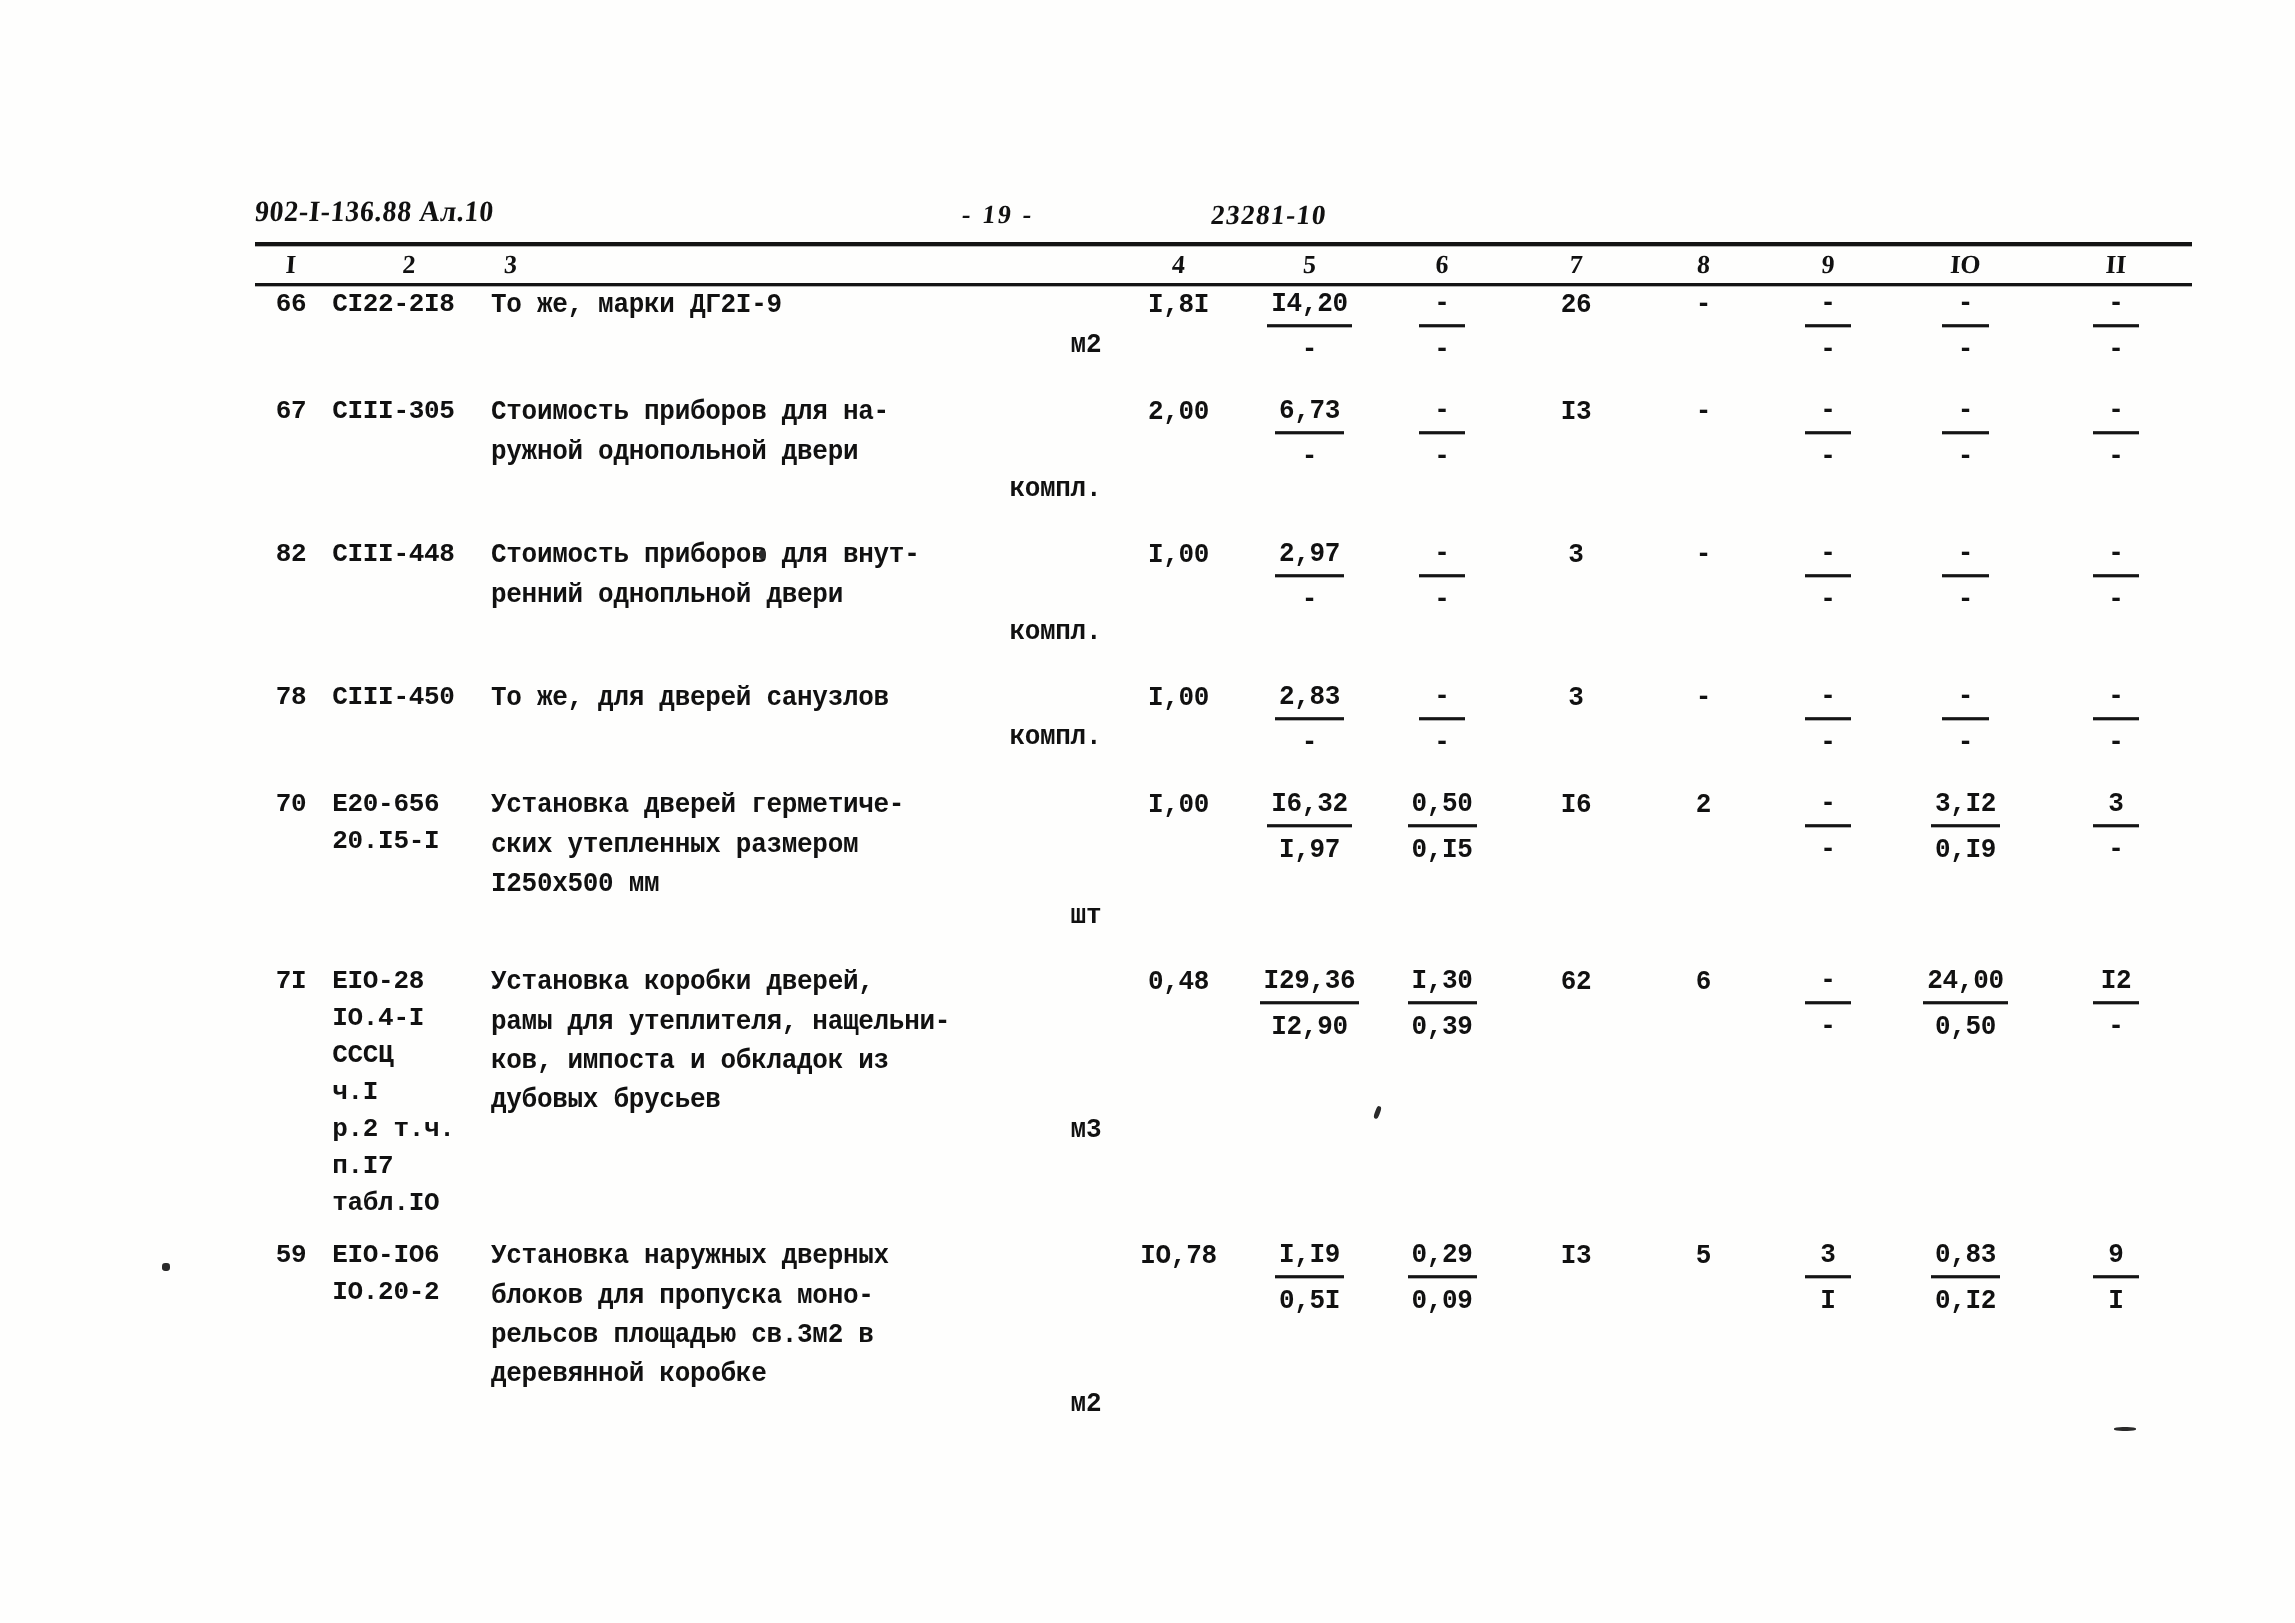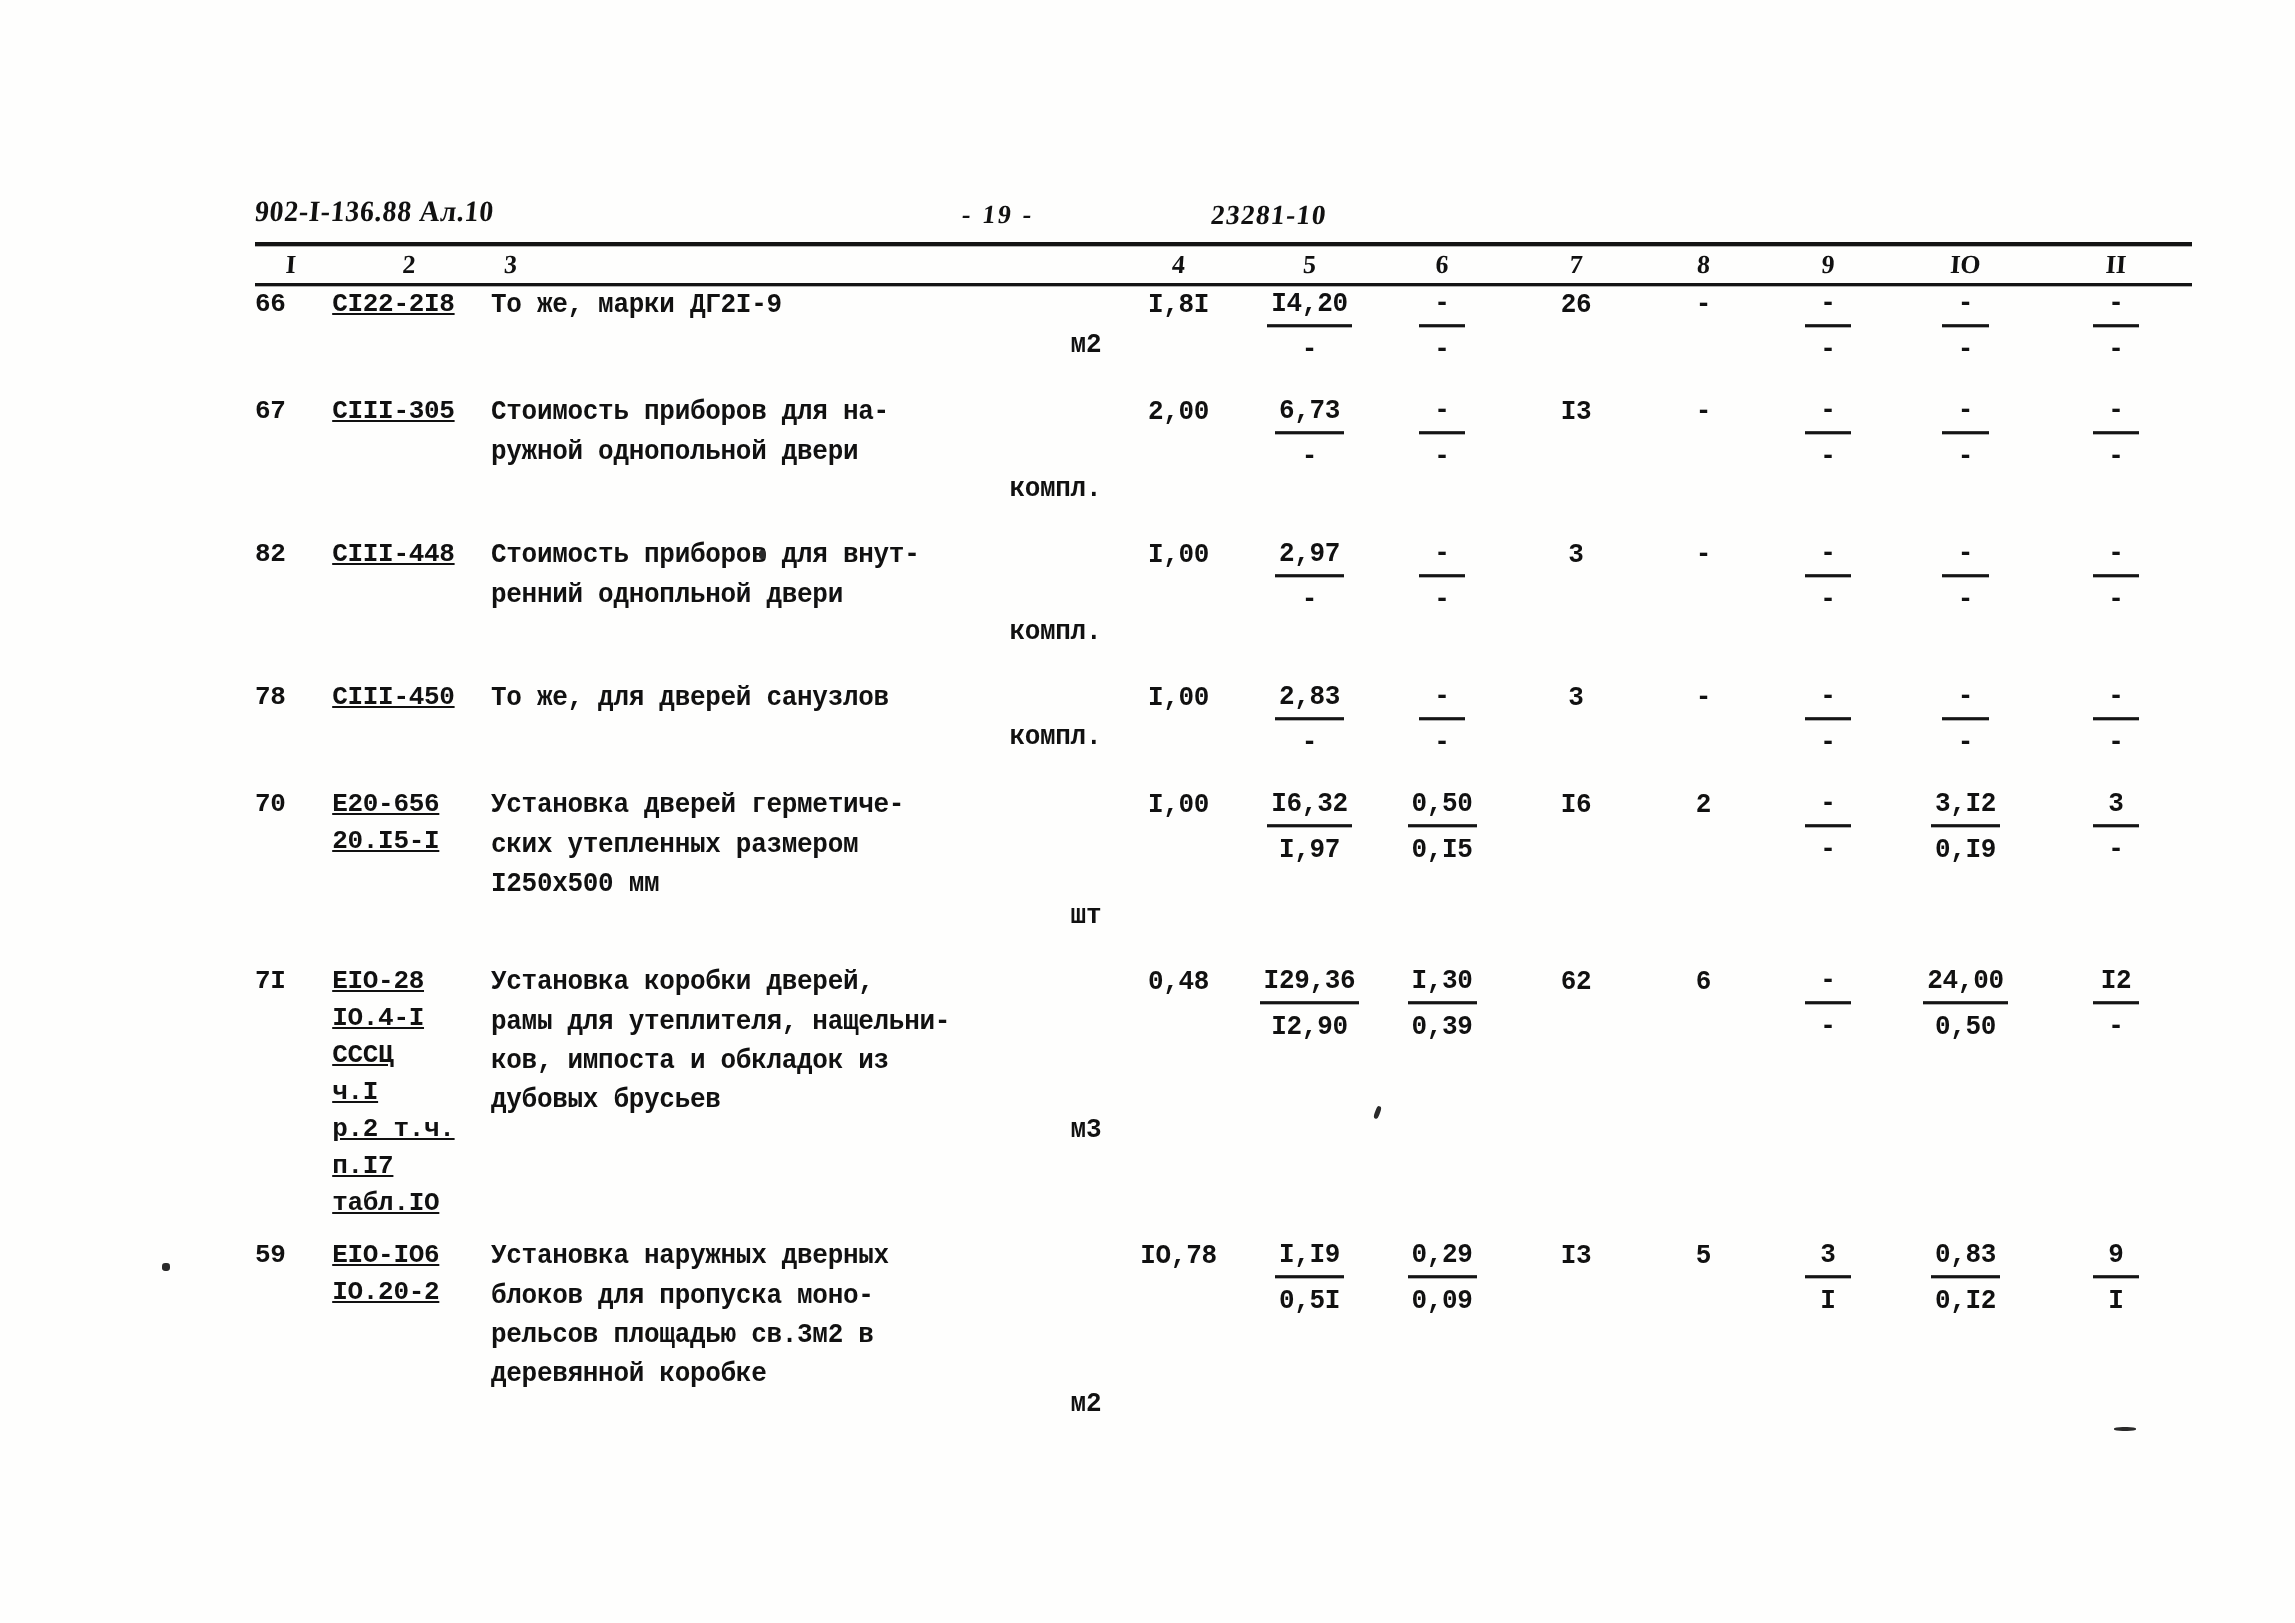--- a/index.html
+++ b/index.html
@@ -103,22 +103,22 @@
   .colhdr td {
     text-align: center;
     font-size: 27.5px;
     font-family: "Liberation Serif", "DejaVu Serif", serif;
     font-weight: 700;
     padding: 5.2px 0 9.2px 0;
     transform: skewX(-4deg);
   }
 
   .num-col   { text-align: center; }
-  .idx       { text-align: left; }
-  .code      { text-align: left; padding-left: 5.2px !important; text-decoration: underline; }
+  .idx       { text-align: center; }
+  .code      { text-align: left; padding-left: 5.2px !important; }
   .desc      { text-align: left; }
 
   .row td { padding-top: 14.4px; padding-bottom: 0; }
   .rowspacer td { height: 29px; }
 
   .typed {
     font-family: "Liberation Mono", "DejaVu Sans Mono", monospace;
     font-weight: 700;
     letter-spacing: -0.3px;
     transform: scaleY(1.06);

